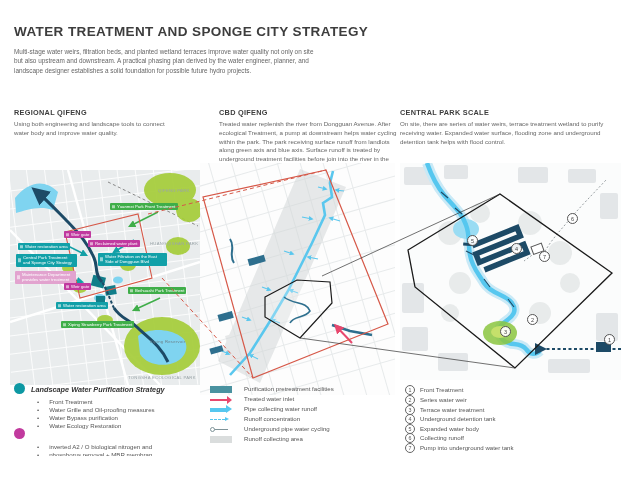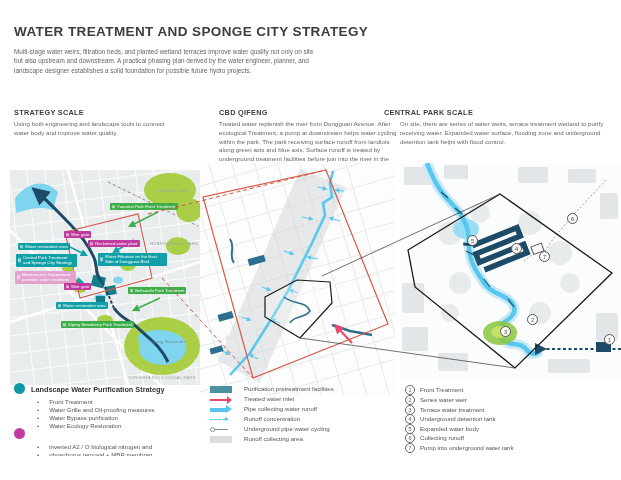--- a/index.html
+++ b/index.html
@@ -25,21 +25,21 @@
   .tag-green{background:#3fae49;}
   .tag-magenta{background:#c0399f;}
   .tag-pink{background:#e2a3cf;}
   .place{position:absolute;font-size:4.2px;color:#9aa4a8;letter-spacing:.3px;white-space:nowrap;z-index:5;}
   
   .marker{position:absolute;width:9px;height:9px;border:1px solid #555;border-radius:50%;
           background:rgba(255,255,255,.92);font-size:5.5px;color:#444;z-index:7;
           display:flex;align-items:center;justify-content:center;}
   
   .lg-dot{position:absolute;width:11px;height:11px;border-radius:50%;}
-  .lg-title{position:absolute;font-size:7.3px;font-weight:bold;color:#333;white-space:nowrap;}
+  .lg-title{position:absolute;font-size:7.3px;font-weight:bold;color:#333;white-space:nowrap;font-style:italic;}
   .lg-li{position:absolute;font-size:6.1px;color:#555;white-space:nowrap;}
   .lg-li::before{content:"\2022";margin-right:10px;color:#555;}
   .sym-row{position:absolute;height:9px;}
   .sym-label{position:absolute;left:34px;top:0;font-size:6.1px;color:#555;white-space:nowrap;}
   .num-row{position:absolute;height:10px;}
   .num-circ{position:absolute;left:0;top:0;width:8px;height:8px;border:1px solid #666;border-radius:50%;
             font-size:5.3px;color:#555;display:flex;align-items:center;justify-content:center;}
   .num-label{position:absolute;left:15px;top:1px;font-size:6.1px;color:#555;white-space:nowrap;}
   
   .sw{position:absolute;left:0;}
@@ -59,27 +59,27 @@
      border:1px solid #7f9499;border-radius:50%;background:#fff;}
 </style>
 </head>
 <body>
 
 <div id="canvas">
 
   <div class="abs title">WATER TREATMENT AND SPONGE CITY STRATEGY</div>
   <div class="abs intro">Multi-stage water weirs, filtration beds, and planted wetland terraces improve water quality not only on site but also upstream and downstream. A practical phasing plan derived by the water engineer, planner, and landscape designer establishes a solid foundation for possible future hydro projects.</div>
 
-  <div class="abs col-heading" style="left:14px;top:108px;">STRATEGY SCALE</div>
+  <div class="abs col-heading" style="left:14px;top:108px;">REGIONAL QIFENG</div>
   <div class="abs col-body" style="left:14px;top:120px;width:165px;">Using both engineering and landscape tools to connect water body and improve water quality.</div>
 
   <div class="abs col-heading" style="left:219px;top:108px;">CBD QIFENG</div>
   <div class="abs col-body" style="left:219px;top:120px;width:180px;">Treated water replenish the river from Dongguan Avenue. After ecological Treatment, a pump at downstream helps water cycling within the park. The park receiving surface runoff from landlots along green axis and blue axis. Surface runoff is treated by underground treatment facilities before join into the river in the park.</div>
 
-  <div class="abs col-heading" style="left:384px;top:108px;text-align:right;">CENTRAL PARK SCALE</div>
+  <div class="abs col-heading" style="left:400px;top:108px;text-align:right;">CENTRAL PARK SCALE</div>
   <div class="abs col-body" style="left:400px;top:120px;width:207px;">On site, there are series of water weirs, terrace treatment wetland to purify receiving water. Expanded water surface, flooding zone and underground detention tank helps with flood control.</div>
 
   <div class="panel" style="left:10px;top:170px;width:190px;height:215px;">
     <svg width="190" height="215" viewBox="0 0 190 215">
       <defs>
         <marker id="aNavy" markerWidth="6" markerHeight="6" refX="4" refY="3" orient="auto">
             <path d="M0,0 L6,3 L0,6 Z" fill="#1d4a66"></path>
           </marker>
         <marker id="aTeal" markerWidth="5" markerHeight="5" refX="3.5" refY="2.5" orient="auto">
             <path d="M0,0 L5,2.5 L0,5 Z" fill="#14a0a6"></path>

